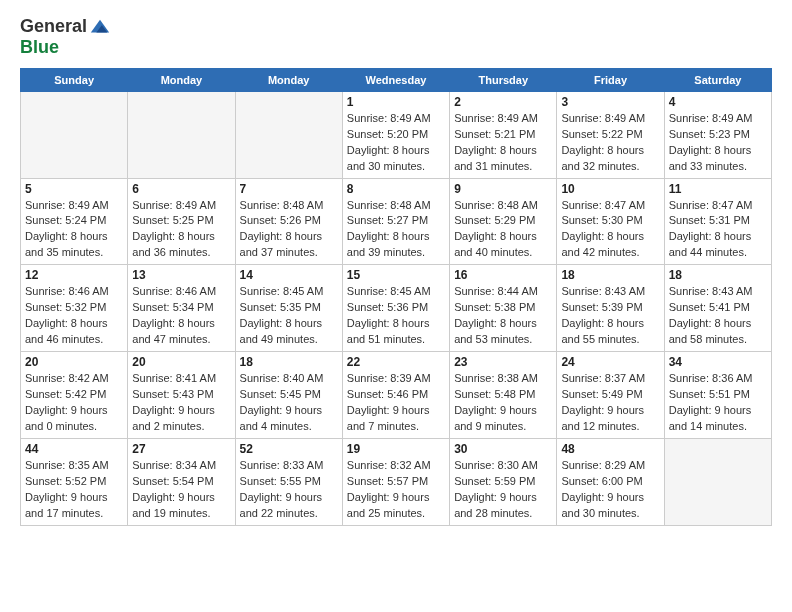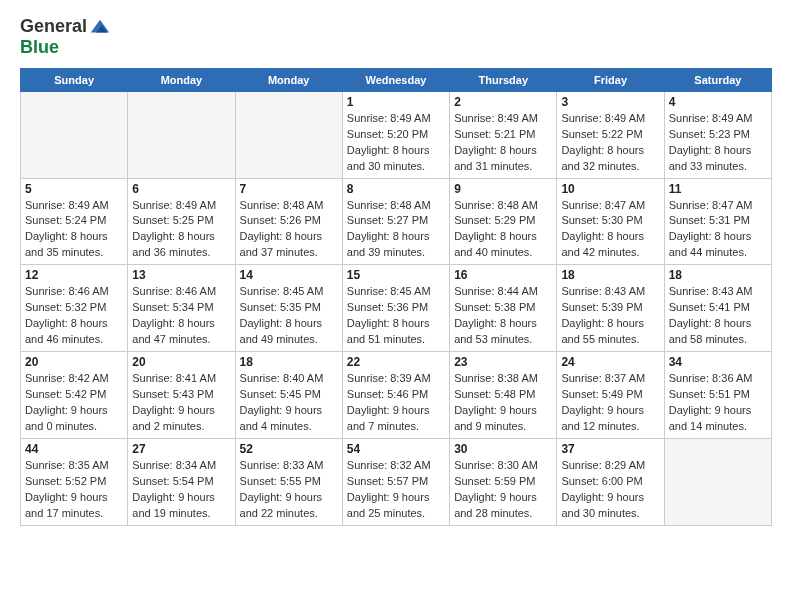--- a/index.html
+++ b/index.html
@@ -252,28 +252,28 @@
           </td>
           <td>
             <div class="day-number">27</div>
             <div class="day-info">Sunrise: 8:34 AM<br>Sunset: 5:54 PM<br>Daylight: 9 hours<br>and 19 minutes.</div>
           </td>
           <td>
             <div class="day-number">52</div>
             <div class="day-info">Sunrise: 8:33 AM<br>Sunset: 5:55 PM<br>Daylight: 9 hours<br>and 22 minutes.</div>
           </td>
           <td>
-            <div class="day-number">54</div>
+            <div class="day-number">19</div>
             <div class="day-info">Sunrise: 8:32 AM<br>Sunset: 5:57 PM<br>Daylight: 9 hours<br>and 25 minutes.</div>
           </td>
           <td>
             <div class="day-number">30</div>
             <div class="day-info">Sunrise: 8:30 AM<br>Sunset: 5:59 PM<br>Daylight: 9 hours<br>and 28 minutes.</div>
           </td>
           <td>
-            <div class="day-number">37</div>
+            <div class="day-number">48</div>
             <div class="day-info">Sunrise: 8:29 AM<br>Sunset: 6:00 PM<br>Daylight: 9 hours<br>and 30 minutes.</div>
           </td>
           <td class="empty"></td>
         </tr>
       </tbody>
   </table>
 </div>
 
 </body></html>

